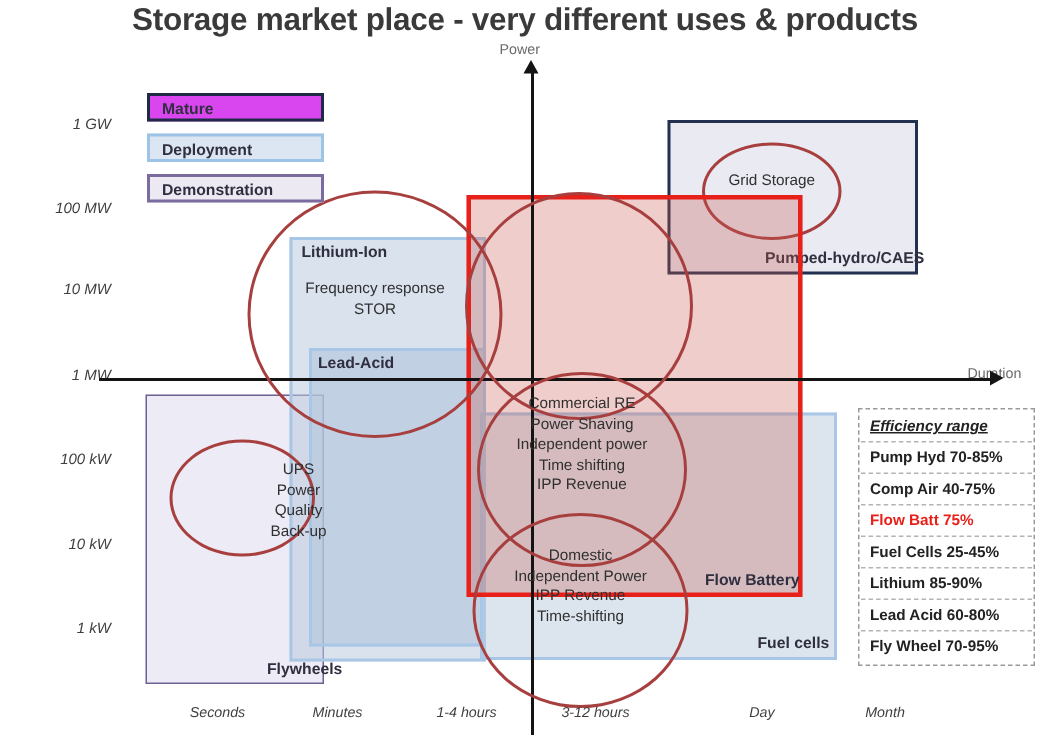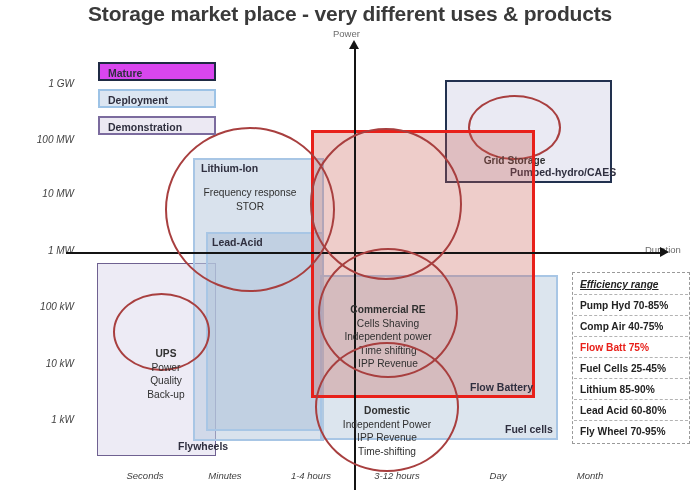--- a/index.html
+++ b/index.html
@@ -154,39 +154,38 @@
   }
   .bubble-text {
     position: absolute;
     text-align: center;
     font-size: 10.2px;
     color: #303030;
     line-height: 13.5px;
     white-space: nowrap;
   }
   .bubble-text .head {
-    font-weight: bold;
+    font-weight: normal;
     display: block;
-    margin-top: 40px;
   }
 
   #bubble-ancillary { left: 165px; top: 127px; width: 170px; height: 165px; }
   #text-ancillary   { left: 170px; top: 186px; width: 160px; }
 
   #bubble-grid      { left: 310px; top: 128px; width: 152px; height: 152px; }
   #text-grid        { left: 315px; top: 150px; width: 142px; }
 
   #bubble-commercial{ left: 318px; top: 248px; width: 140px; height: 130px; }
   #text-commercial  { left: 320px; top: 263px; width: 136px; }
 
   #bubble-domestic  { left: 315px; top: 342px; width: 144px; height: 130px; }
   #text-domestic    { left: 318px; top: 364px; width: 138px; }
 
   #bubble-ups       { left: 113px; top: 293px; width: 97px; height: 78px; }
-  #text-ups         { left: 115px; top: 307px; width: 102px; }
+  #text-ups         { left: 115px; top: 307px; width: 102px; padding-left: 33px; }
 
   #bubble-grid-storage { left: 468px; top: 95px; width: 93px; height: 65px; }
   #text-grid-storage   { left: 470px; top: 114px; width: 89px; }
 
   
   #efficiency-table {
     left: 572px; top: 272px;
     width: 118px;
     border: 1.2px dashed #9a9a9a;
     box-sizing: border-box;
@@ -256,21 +255,21 @@
   <div class="bubble-text" id="text-ancillary">
     <span>Frequency response</span><br>
     <span>STOR</span>
   </div>
 
   <div class="abs bubble" id="bubble-grid"></div>
 
   <div class="abs bubble" id="bubble-commercial"></div>
   <div class="bubble-text" id="text-commercial">
     <span class="head">Commercial RE</span>
-    <span>Cells Shaving</span><br>
+    <span>Power Shaving</span><br>
     <span>Independent power</span><br>
     <span>Time shifting</span><br>
     <span>IPP Revenue</span>
   </div>
 
   <div class="abs bubble" id="bubble-domestic"></div>
   <div class="bubble-text" id="text-domestic">
     <span class="head">Domestic</span>
     <span>Independent Power</span><br>
     <span>IPP Revenue</span><br>
@@ -301,16 +300,16 @@
     <div class="eff-row">Fuel Cells 25-45%</div>
     <div class="eff-row">Lithium 85-90%</div>
     <div class="eff-row">Lead Acid 60-80%</div>
     <div class="eff-row">Fly Wheel 70-95%</div>
   </div>
 
   <div class="abs xtick" style="left:100px; top:470px;">Seconds</div>
   <div class="abs xtick" style="left:180px; top:470px;">Minutes</div>
   <div class="abs xtick" style="left:266px; top:470px;">1-4 hours</div>
   <div class="abs xtick" style="left:352px; top:470px;">3-12 hours</div>
-  <div class="abs xtick" style="left:453px; top:470px;">Day</div>
+  <div class="abs xtick" style="left:463px; top:470px;">Day</div>
   <div class="abs xtick" style="left:545px; top:470px;">Month</div>
 
 </div>
 
 </body></html>

